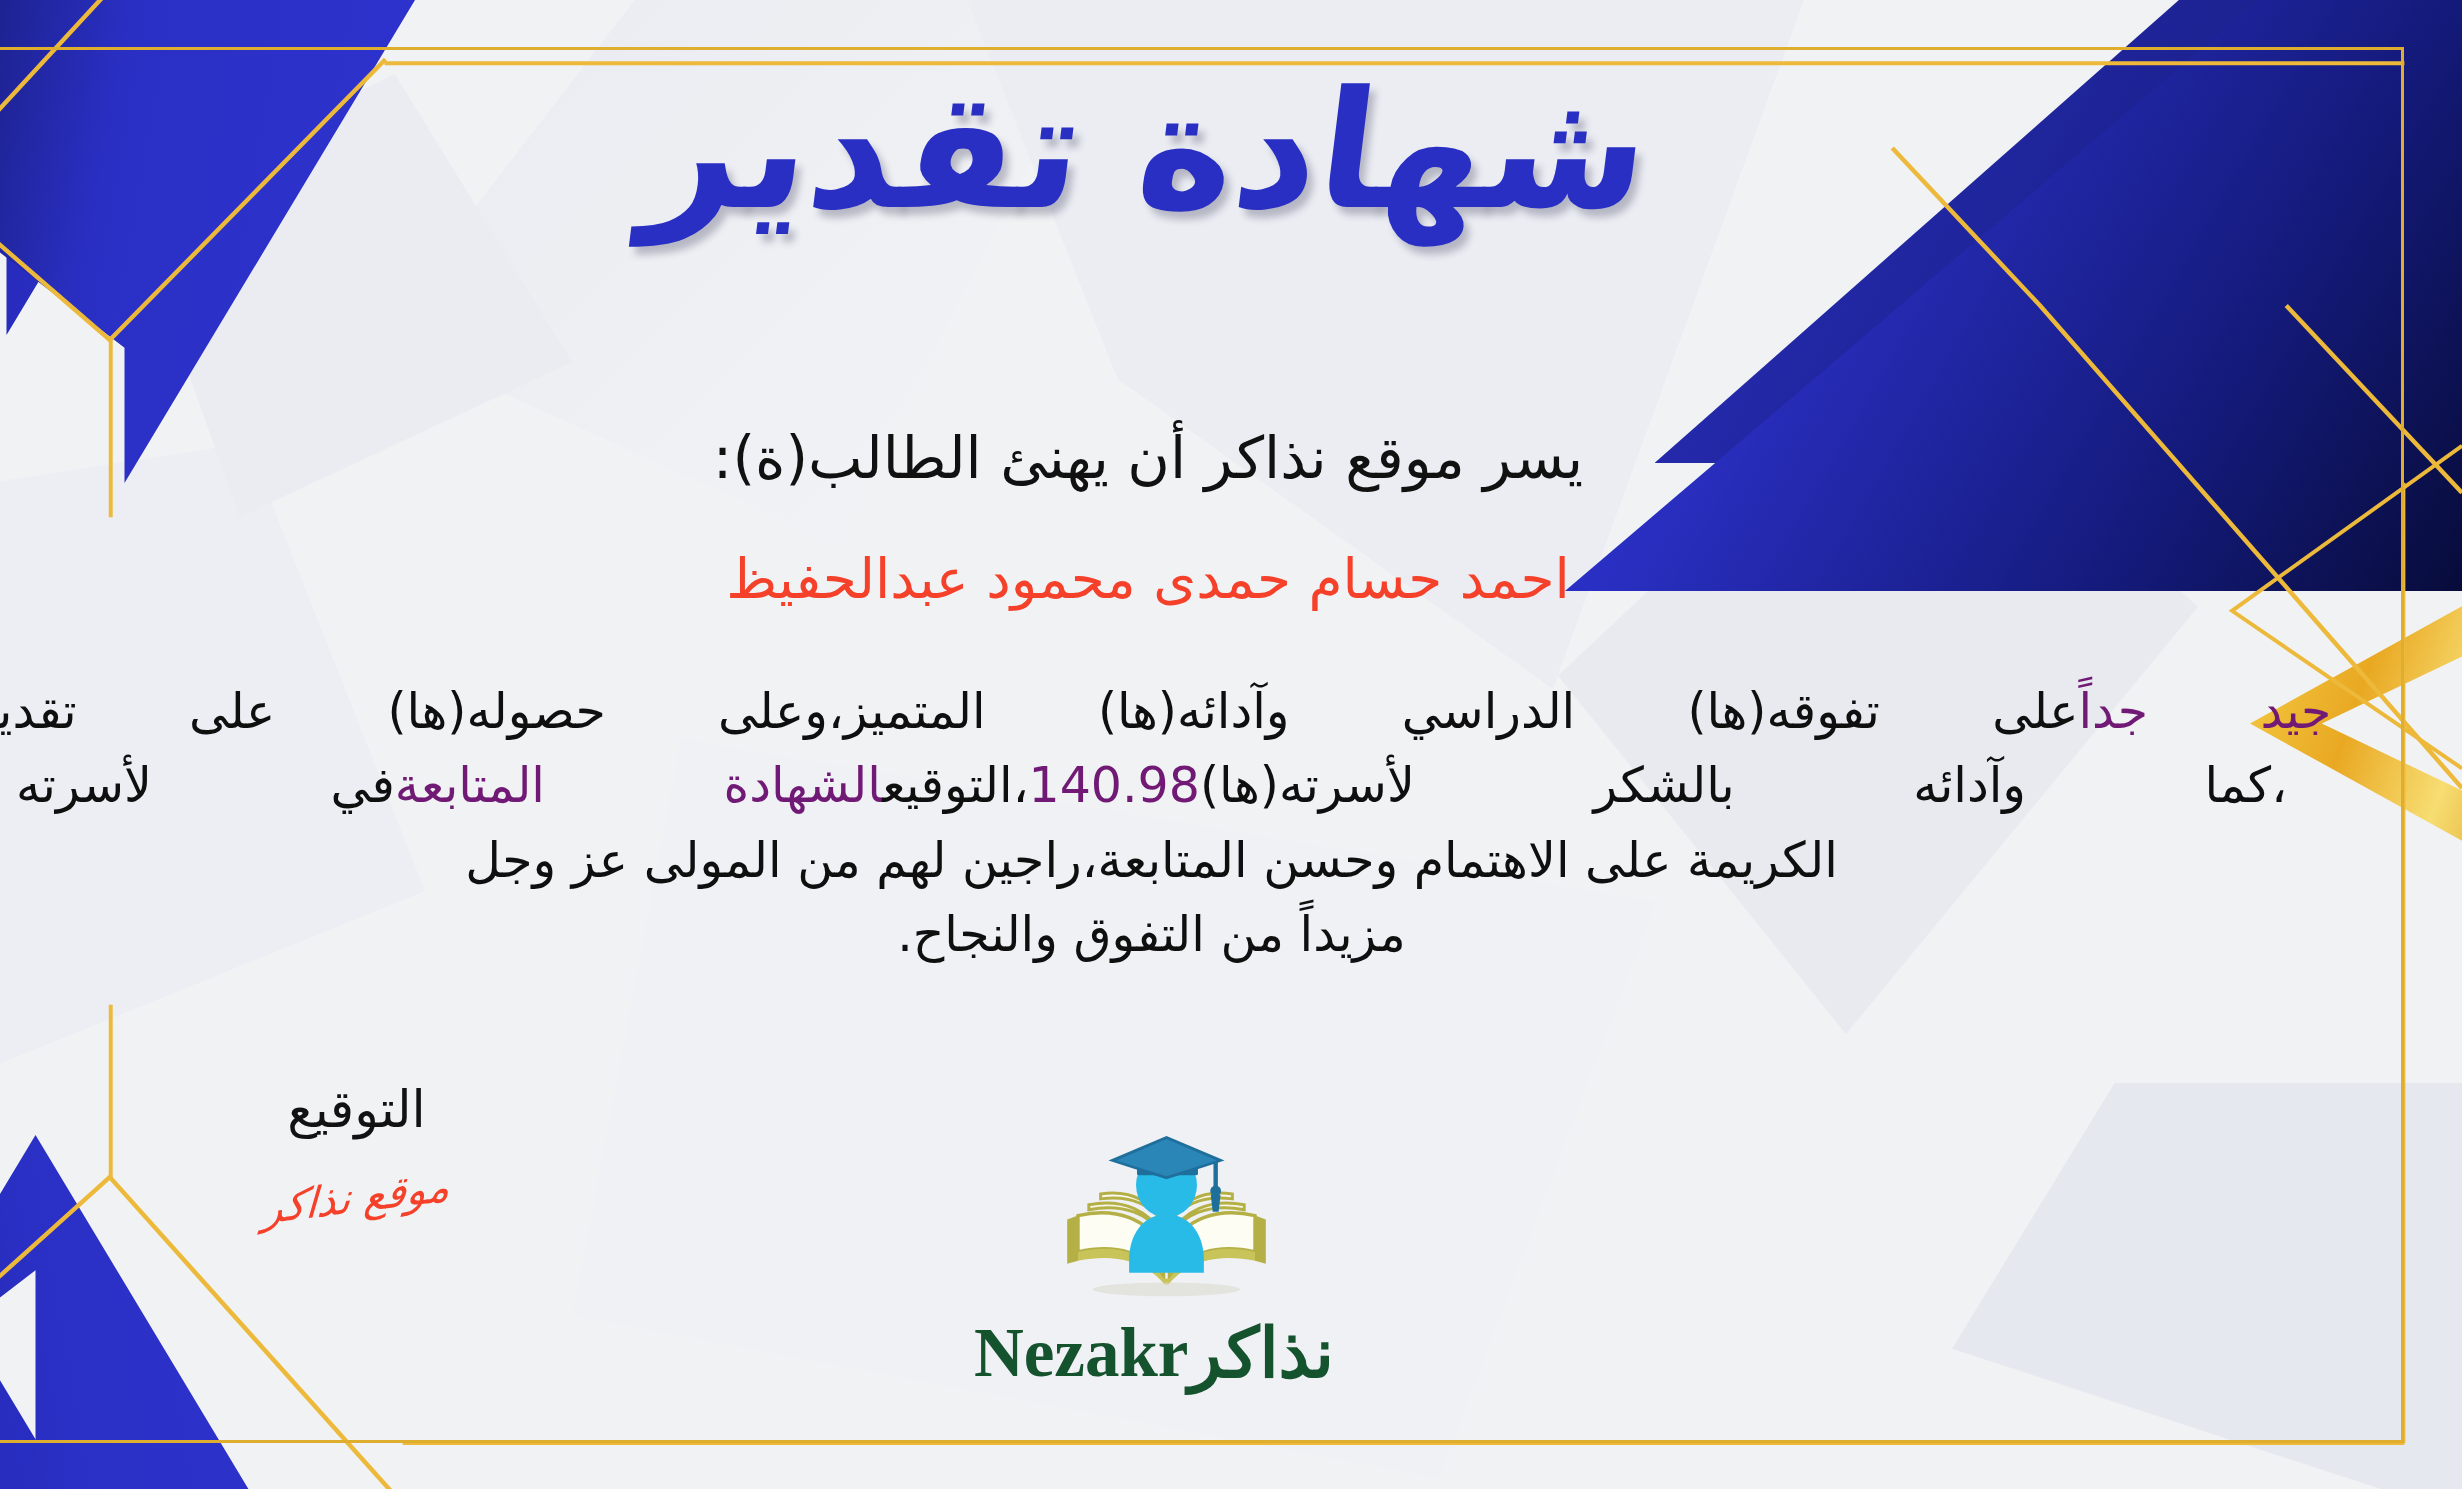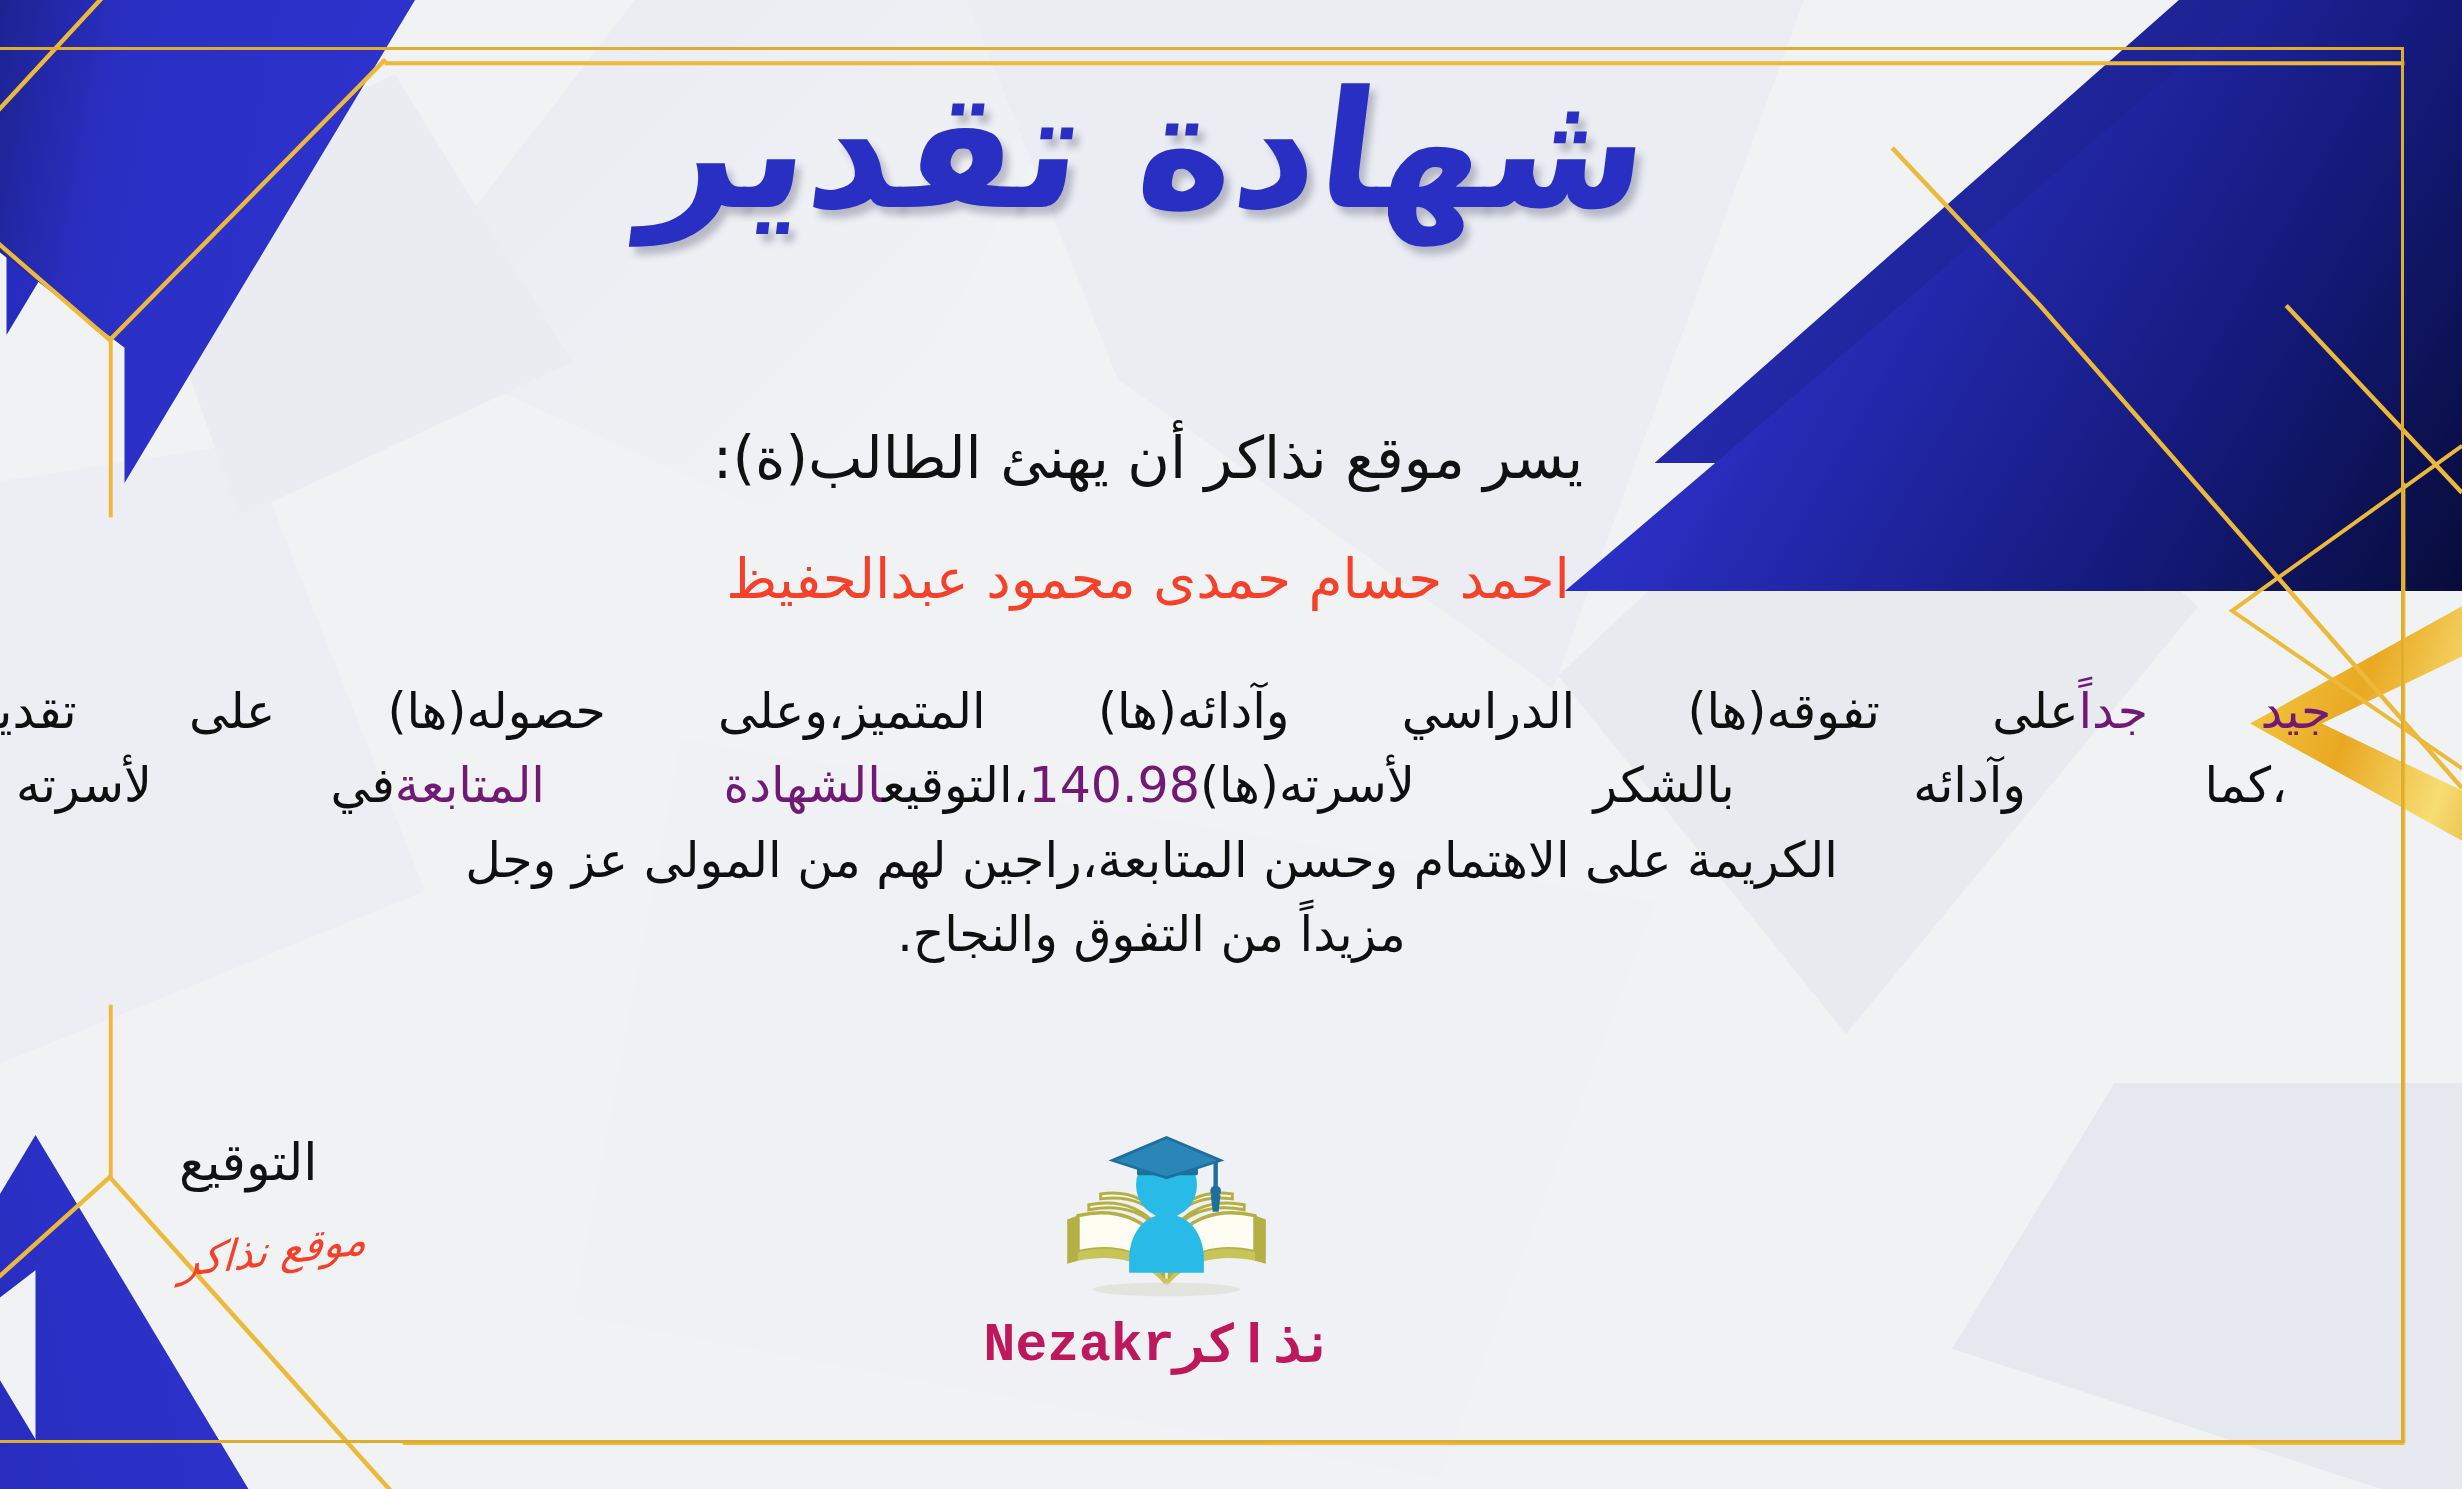--- a/index.html
+++ b/index.html
@@ -130,39 +130,39 @@
     font-weight:500;
   }
   .body .ln{display:block;white-space:nowrap;}
   .ln.l1{text-align:justify;text-align-last:justify;padding:0 14.8px;}
   .ln.l2{text-align:justify;text-align-last:justify;padding:0 59px;}
   .ln.l3{text-align:center;}
   .ln.l4{text-align:center;}
   .red{color:#701a75;}
 
   
-  .sig{position:absolute;left:345px;top:1133px;width:355px;text-align:left;}
+  .sig{position:absolute;left:345px;top:1080px;width:355px;text-align:center;}
   .sig-label{font-size:51px;color:#121212;font-weight:500;}
   .sig-mark{
     margin-top:34px;
     font-size:42px;
     color:#f5402a;
     font-style:italic;
     font-family:"DejaVu Serif","Liberation Serif",serif;
     transform:rotate(-7deg) skewX(-10deg);
     display:inline-block;
   }
 
   
   .logo{position:absolute;left:1165px;top:1133px;width:335px;text-align:center;}
   .logo svg{display:block;margin:0 auto;}
   .logo-word{margin-top:3px;font-size:0;}
   .logo-word span{
-    font-size:53px;font-weight:700;color:#be185d;
-    font-family:Liberation Mono, monospace;
+    font-size:69px;font-weight:700;color:#14532d;
+    font-family:Liberation Serif, serif;
     vertical-align:middle;
   }
   .logo-ar{letter-spacing:-1px;text-align:right;}
   .logo-en{font-family:"DejaVu Serif","Liberation Serif",serif;}
 </style>
 </head>
 <body>
 
 <div class="cert">
 

